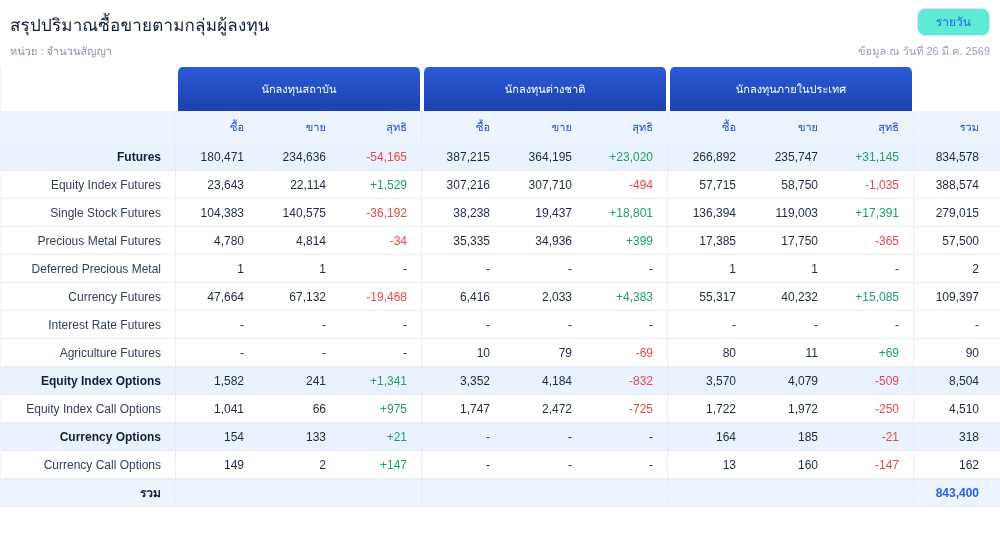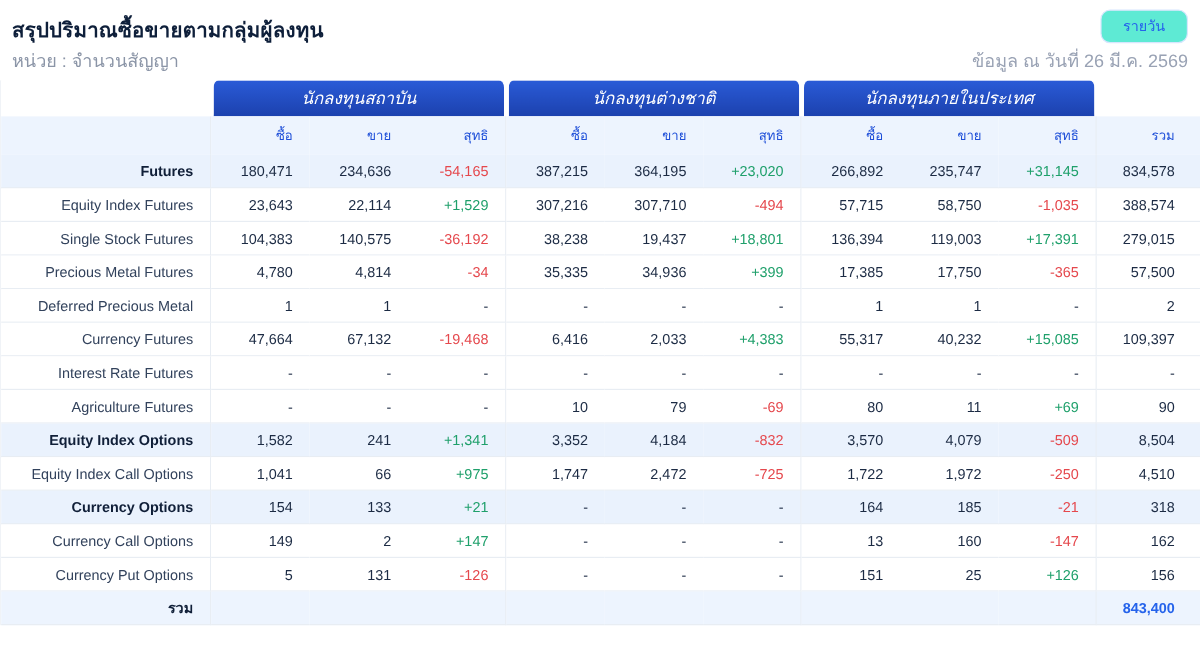--- a/index.html
+++ b/index.html
@@ -12,36 +12,36 @@
     --subhead:#edf4fe;
     --border:#e8edf3;
   }
   *{margin:0;padding:0;box-sizing:border-box;}
   html,body{width:1000px;height:547px;}
   body{
     font-family:"Liberation Sans","DejaVu Sans",sans-serif;
     background:#fff;color:#16263f;overflow:hidden;
   }
   .topbar{display:flex;justify-content:space-between;align-items:flex-start;padding:8px 10px 0 10px;}
-  .title{font-size:17px;font-weight:700;color:#0e1f3a;letter-spacing:.2px;padding-top:3px;}
+  .title{font-size:17px;font-weight:400;color:#0e1f3a;letter-spacing:.2px;padding-top:3px;}
   .daily-btn{
     background:#5eead4;color:#2563eb;border:1px solid #d7e6fd;border-radius:8px;
     padding:6px 18px;font-size:12px;font-family:inherit;cursor:pointer;line-height:1.2;
   }
-  .meta{display:flex;justify-content:space-between;align-items:center;padding:4px 10px 0 10px;height:22px;font-size:15px;color:#8b95a7;}
+  .meta{display:flex;justify-content:space-between;align-items:center;padding:4px 10px 0 10px;height:22px;font-size:11px;color:#8b95a7;}
   .meta .right{color:#99a2b4;text-align:center;}
   table{
     width:1000px;border-collapse:separate;border-spacing:0;table-layout:fixed;margin-top:7px;
     border-left:1px solid #f0f3f7;border-right:1px solid #f0f3f7;
   }
   th{font-weight:400;}
   th.group{
-    height:30px;background:linear-gradient(180deg,var(--header-blue-1),var(--header-blue-2));
-    color:#fff;font-size:14px;text-align:center;vertical-align:middle;
-    border-left:2px solid #fff;border-right:2px solid #fff;border-radius:6px 6px 0 0;font-style:italic;
+    height:44px;background:linear-gradient(180deg,var(--header-blue-1),var(--header-blue-2));
+    color:#fff;font-size:11px;text-align:center;vertical-align:middle;
+    border-left:2px solid #fff;border-right:2px solid #fff;border-radius:6px 6px 0 0;
   }
   th.corner{background:#fff;}
   th.sub{height:32px;background:var(--subhead);color:var(--accent);font-size:11px;vertical-align:middle;}
   th.num,td.num{text-align:right;padding:0 14px;}
   th.label-col,td.label{text-align:left;padding:0 14px;border-right:1px solid var(--border);}
   th.end,td.end{border-right:1px solid var(--border);}
   th.total-col,td.total-cell{padding-right:22px;}
   tbody td{
     height:28px;border-bottom:1px solid var(--border);font-size:12px;color:#1c2b44;
     vertical-align:middle;background:#fff;
@@ -246,33 +246,20 @@
         <td class="num">2</td>
         <td class="num end pos">+147</td>
         <td class="num">-</td>
         <td class="num">-</td>
         <td class="num end">-</td>
         <td class="num">13</td>
         <td class="num">160</td>
         <td class="num end neg">-147</td>
         <td class="num total-cell">162</td>
       </tr>
-      <tr class="normal">
-        <td class="label">Currency Put Options</td>
-        <td class="num">5</td>
-        <td class="num">131</td>
-        <td class="num end neg">-126</td>
-        <td class="num">-</td>
-        <td class="num">-</td>
-        <td class="num end">-</td>
-        <td class="num">151</td>
-        <td class="num">25</td>
-        <td class="num end pos">+126</td>
-        <td class="num total-cell">156</td>
-      </tr>
       <tr class="total">
         <td class="label">รวม</td>
         <td class="num"></td>
         <td class="num"></td>
         <td class="num end"></td>
         <td class="num"></td>
         <td class="num"></td>
         <td class="num end"></td>
         <td class="num"></td>
         <td class="num"></td>

